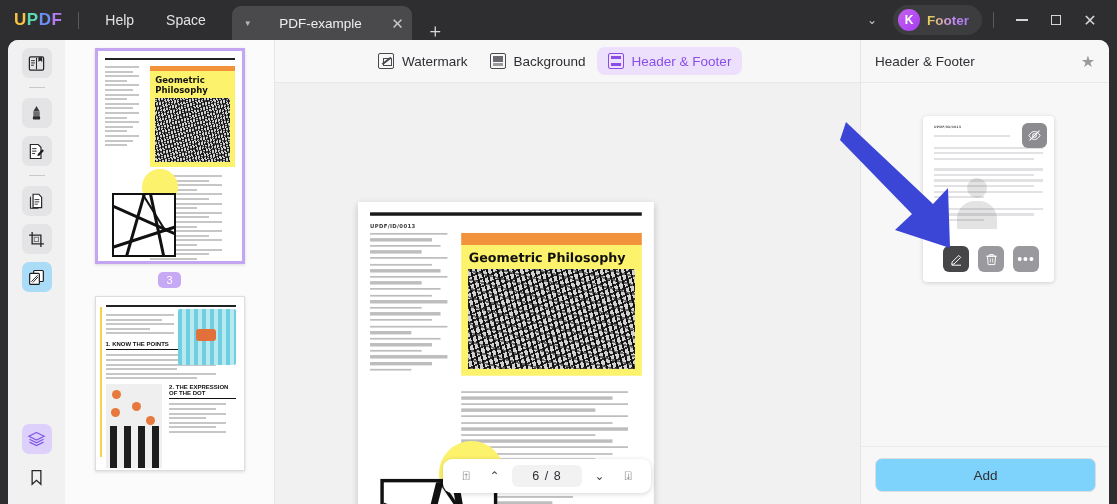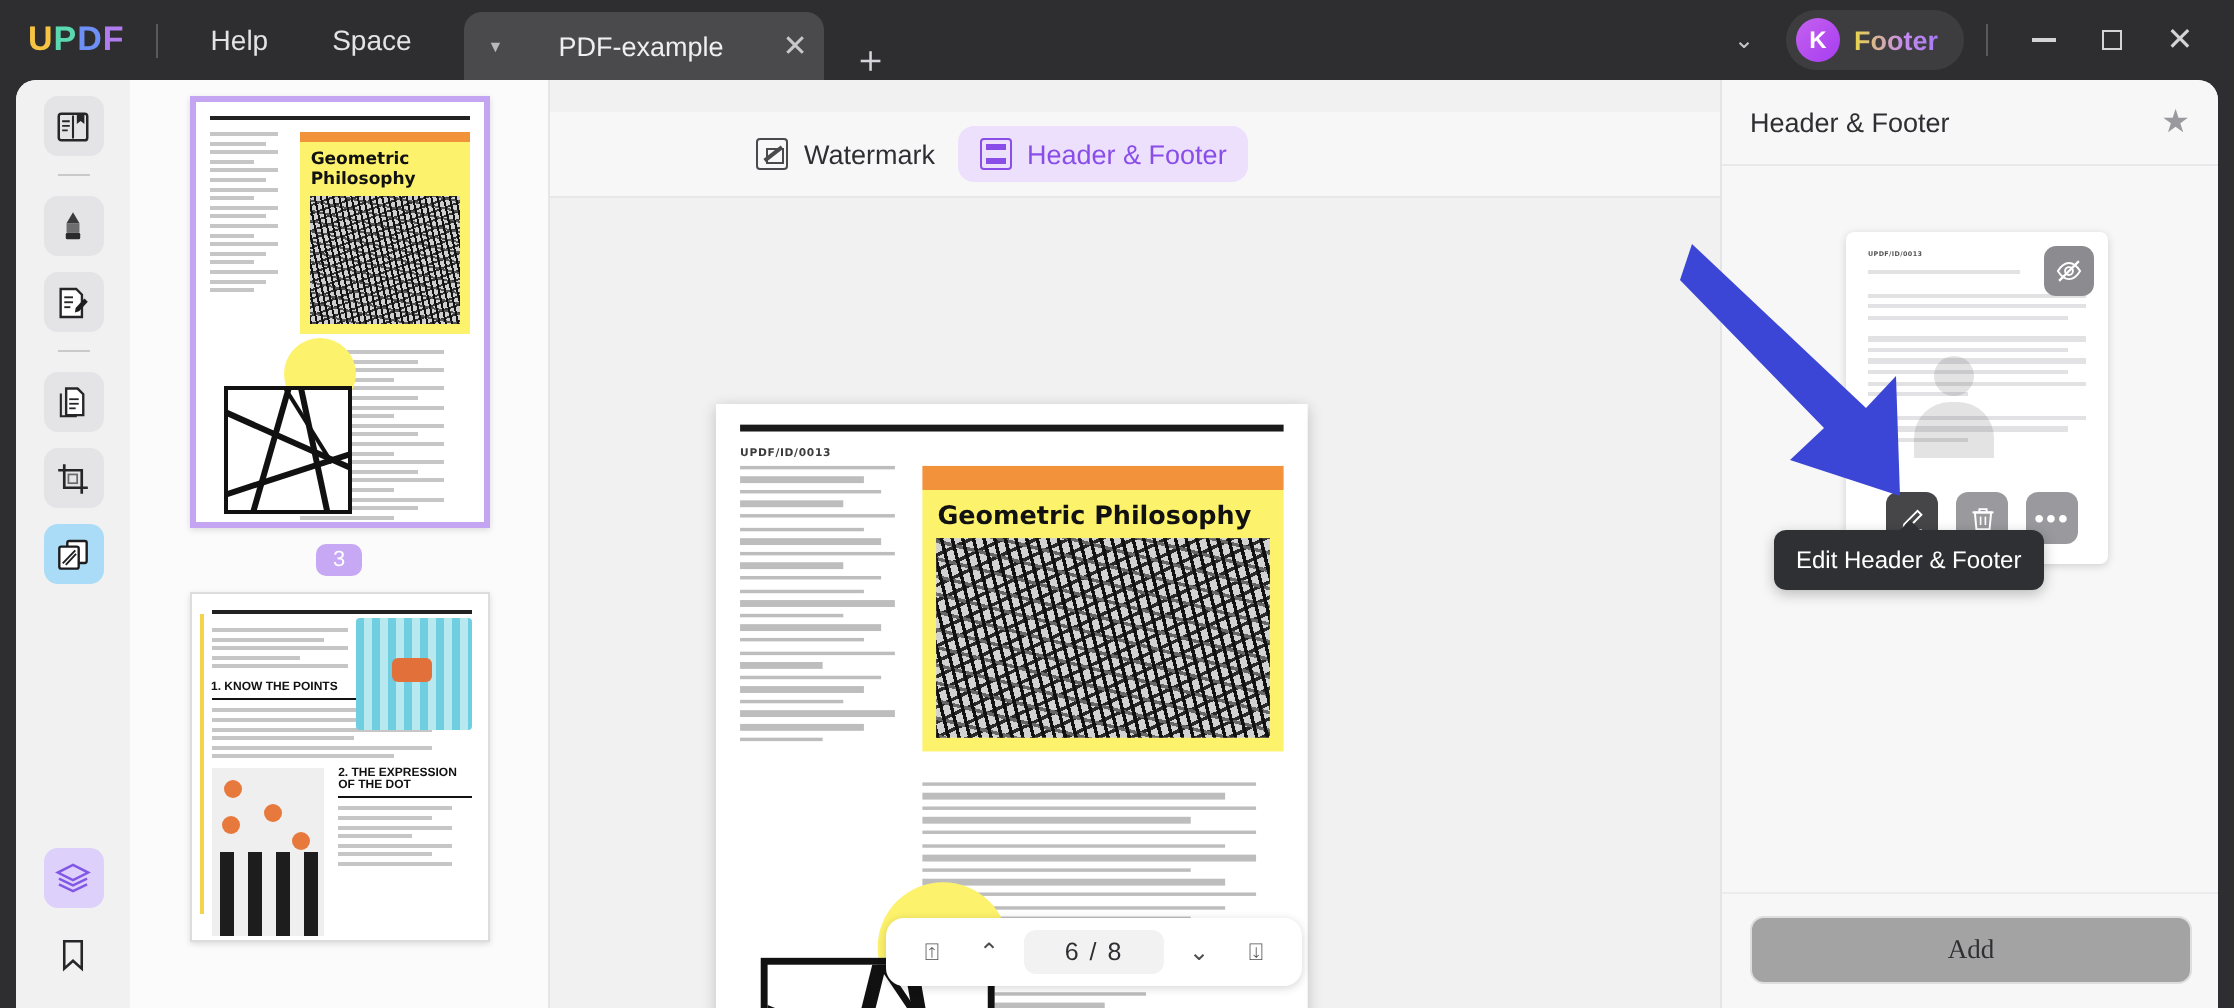--- a/index.html
+++ b/index.html
@@ -144,21 +144,21 @@
   .t4 .dots .d{ position:absolute; width:9px; height:9px; border-radius:50%; background:#e8793c; }
   .t4 .dots .st{ position:absolute; bottom:0; width:7px; height:42px; background:#1d1d1d; }
   .t4 .col2{ width:54%; }
 
   
   .center{
     position:absolute; top:0; left:267px; width:585px; height:464px;
     background:#f1f1f2;
   }
   .toolbar{
-    position:absolute; top:16px; left:0; width:585px; height:43px;
+    position:absolute; top:0; left:0; width:585px; height:43px;
     background:#f7f7f8; display:flex; align-items:center;
     border-bottom:1px solid #e7e7e9;
   }
   .tool{
     display:flex; align-items:center; gap:8px; padding:6px 11px;
     border-radius:8px; cursor:pointer; font-size:13.5px; color:#2f2f33;
   }
   .tool.first{ margin-left:92px; }
   .tool.active{ background:#ece0fd; color:#8a4ee8; }
   .tool-ico{ width:16px; height:16px; border:1.4px solid #4a4a4e; border-radius:2px;
@@ -273,23 +273,23 @@
     box-shadow:0 2px 7px rgba(0,0,0,.25);
   }
   .tooltip::after{
     content:""; position:absolute; top:-5px; left:63px;
     border-left:5px solid transparent; border-right:5px solid transparent;
     border-bottom:5px solid #2f3033;
   }
   .add-wrap{ position:absolute; left:0; bottom:0; width:249px; padding:11px 14px 12px 14px;
              border-top:1px solid #ececee; }
   .add-btn{
-    width:100%; height:34px; background:#a3a3a3; border:1px solid #dedee0;
+    width:100%; height:34px; background:#7dd3fc; border:1px solid #dedee0;
     border-radius:7px; color:#2f2f33; font-size:13.5px; cursor:pointer;
-    font-family:Liberation Serif, serif;
+    font-family:Liberation Sans, sans-serif;
   }
 
   
   .arrow{ position:absolute; left:838px; top:118px; width:140px; height:175px;
           pointer-events:none; }
 </style>
 </head>
 <body>
 
 <div class="app">
@@ -521,20 +521,24 @@
         <div class="pg-num hidden-num">4</div>
       </div>
     </div>
 
     <div class="center">
 
       <div class="toolbar">
         <div class="tool first">
           <span class="tool-ico ico-wm"></span>
           <span>Watermark</span>
+        </div>
+        <div class="tool">
+          <span class="tool-ico ico-bg"></span>
+          <span>Background</span>
         </div>
         <div class="tool active">
           <span class="tool-ico ico-hf"></span>
           <span>Header &amp; Footer</span>
         </div>
       </div>
 
       <div class="doc-area">
         <div class="doc-page">
           <div class="toprule"></div>
@@ -668,21 +672,20 @@
               <line x1="8.4" y1="8.4" x2="8.4" y2="14" stroke="#fff" stroke-width="1.1"></line>
               <line x1="11.6" y1="8.4" x2="11.6" y2="14" stroke="#fff" stroke-width="1.1"></line>
             </svg>
           </div>
           <div class="act">
             <span class="dots3">•••</span>
           </div>
         </div>
       </div>
 
-      <div class="tooltip">Edit Header &amp; Footer</div>
 
       <div class="add-wrap">
         <button class="add-btn">Add</button>
       </div>
     </div>
   </div>
 
   <svg class="arrow" viewBox="0 0 140 175">
     <path d="M8 4 L95 86 L110 70 L112 130 L57 112 L74 96 L2 22 Z" fill="#3b45d6"></path>
   </svg>

